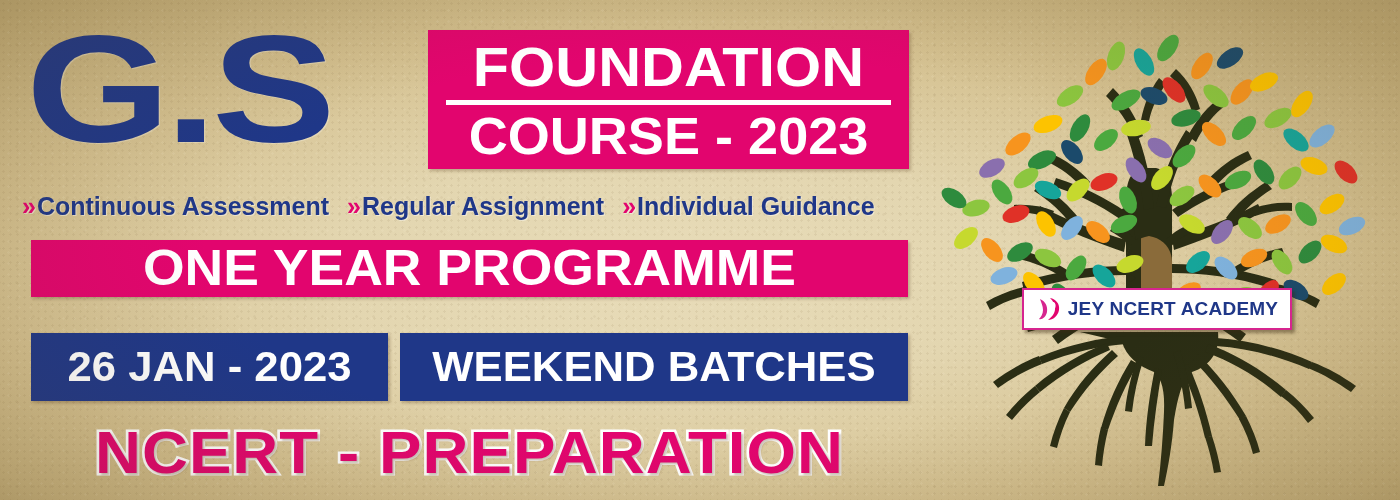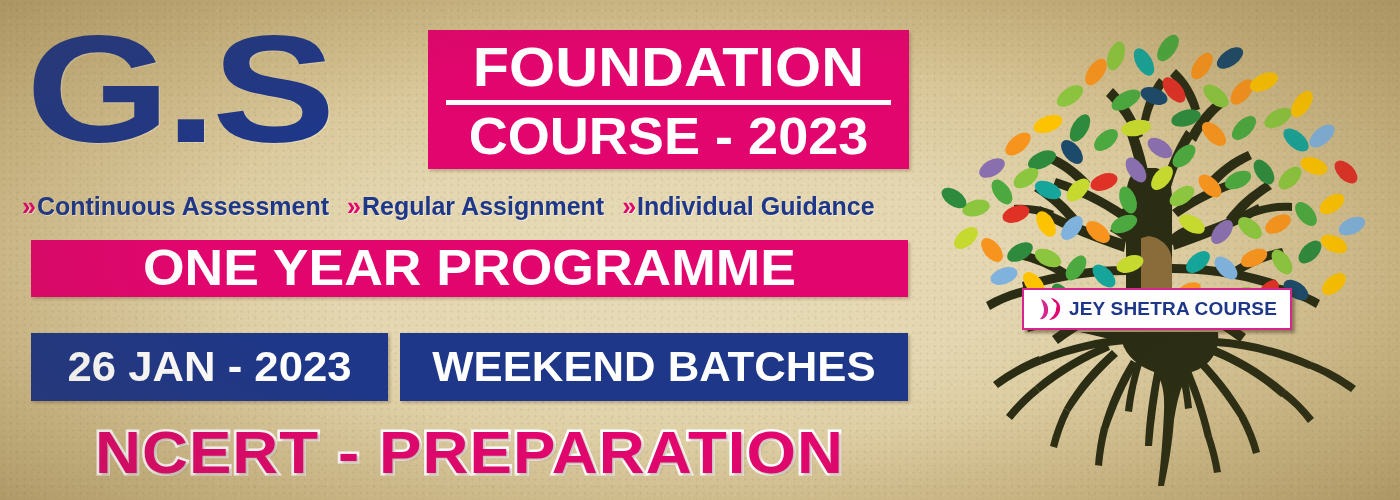--- a/index.html
+++ b/index.html
@@ -495,17 +495,17 @@
       </g>
     </svg>
   </div>
 
   <div id="logo-badge">
     <svg id="logo-mark" viewBox="0 0 26 28">
       <path d="M4 4 C9 6 12 11 11 17 C10 22 6 25 3 24 C5 22 7 19 7 15 C7 11 5 7 4 4 Z" fill="#d6258f"></path>
       <path d="M14 3 C20 4 24 9 23 15 C22 21 17 25 12 25 C16 22 19 18 19 14 C19 9 17 6 14 3 Z" fill="#e2056e"></path>
       <ellipse cx="16" cy="12" rx="3.4" ry="5.2" transform="rotate(18 16 12)" fill="#ffffff"></ellipse>
     </svg>
-    <div id="logo-text">JEY SHETRA COURSE</div>
+    <div id="logo-text">JEY NCERT ACADEMY</div>
   </div>
 
   <div id="vignette"></div>
 </div>
 
 </body></html>

